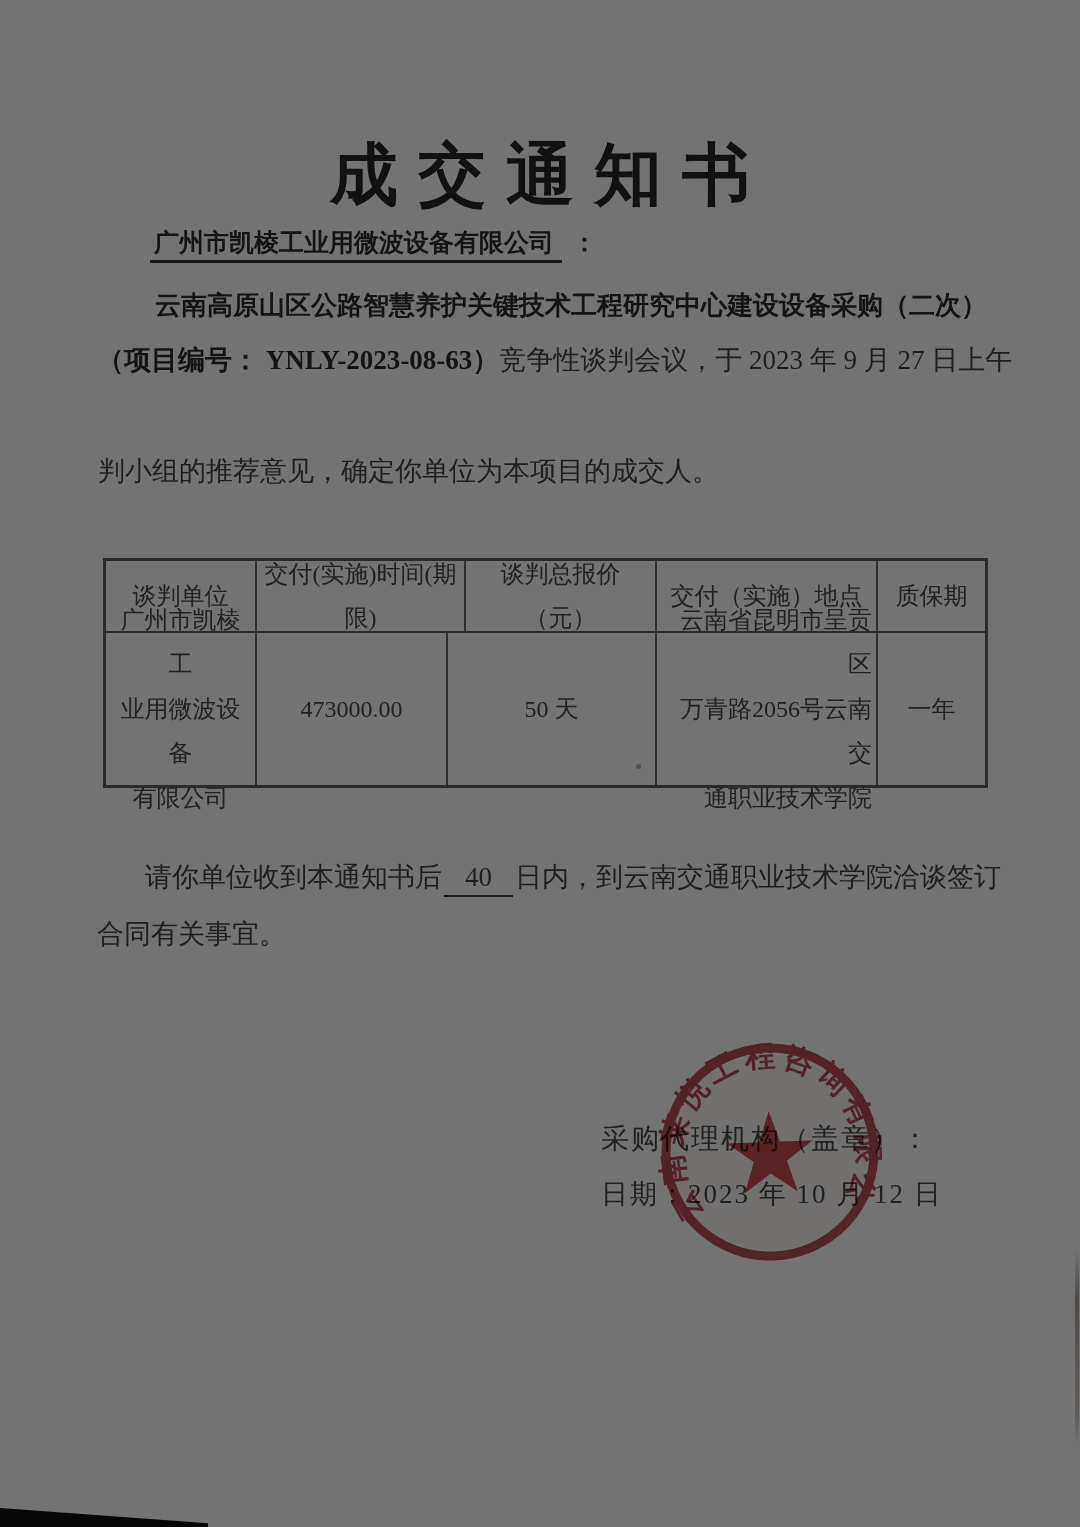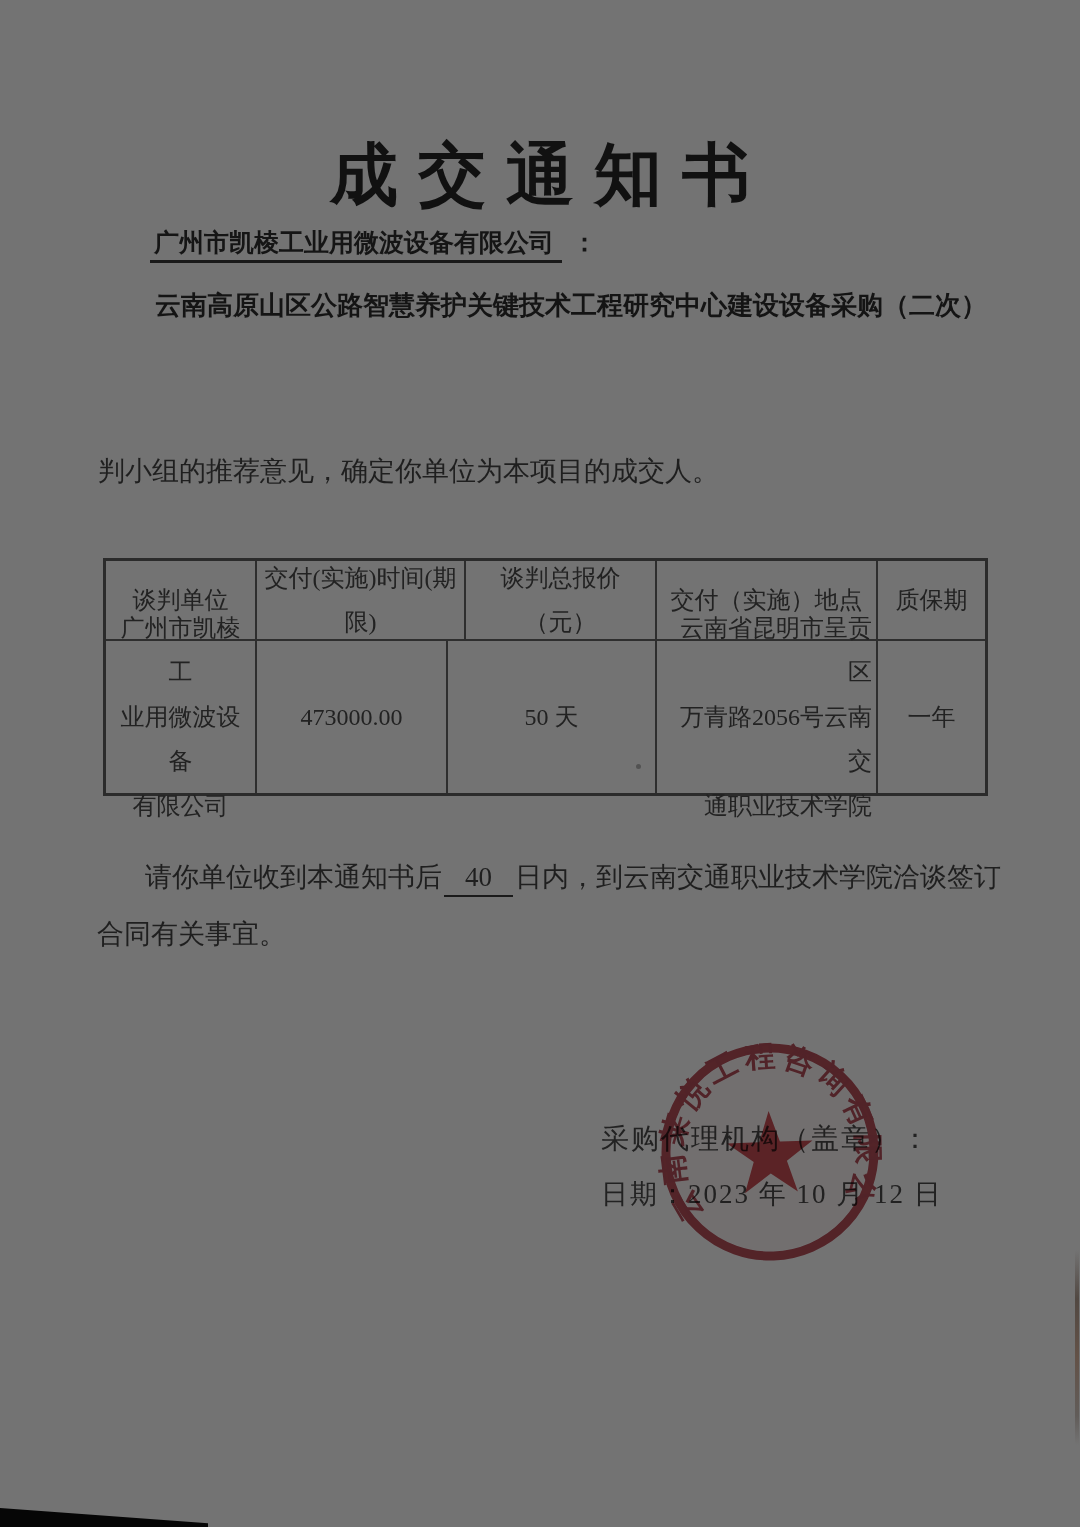--- a/index.html
+++ b/index.html
@@ -48,21 +48,21 @@
   .l4{left:98px;top:455px;}
   .hei-bold{font-weight:700;font-family:"Liberation Sans","DejaVu Sans",sans-serif;color:#141414;}
   .code-bold{font-weight:700;font-family:"Liberation Serif","DejaVu Serif",serif;color:#141414;}
   
   .award-table{
     position:absolute;left:103px;top:558px;width:885px;
     border:3px solid #2b2b2b;box-sizing:border-box;
     background:transparent;
   }
   .tr{display:flex;width:100%;}
-  .tr.head{height:80px;}
+  .tr.head{height:72px;}
   .tr.body{height:152px;}
   .td{
     box-sizing:border-box;
     border-left:2px solid #2e2e2e;
     display:flex;align-items:center;justify-content:center;
     text-align:center;
     font-size:24px;line-height:1.85;
     white-space:pre-line;
     color:#222;
     padding:2px 4px;
@@ -126,20 +126,23 @@
 
 <div class="page">
 
   <div class="doc-title">成交通知书</div>
 
   <div class="addressee">
     <span class="company">广州市凯棱工业用微波设备有限公司</span><span class="colon">：</span>
   </div>
 
   <div class="bodyline l1">云南高原山区公路智慧养护关键技术工程研究中心建设设备采购（二次）</div>
+  <div class="bodyline l2">
+    <span class="hei-bold">（项目编号：</span><span class="code-bold"> YNLY-2023-08-63</span><span class="hei-bold">）</span><span>竞争性谈判会议，于 2023 年 9 月 27 日上午</span>
+  </div>
   <div class="bodyline l4">判小组的推荐意见，确定你单位为本项目的成交人。</div>
 
   <div class="award-table">
     <div class="tr head">
       <div class="td c0">谈判单位</div>
       <div class="td c2">交付(实施)时间(期
 限)</div>
       <div class="td c1">谈判总报价
 （元）</div>
       <div class="td c3">交付（实施）地点</div>

